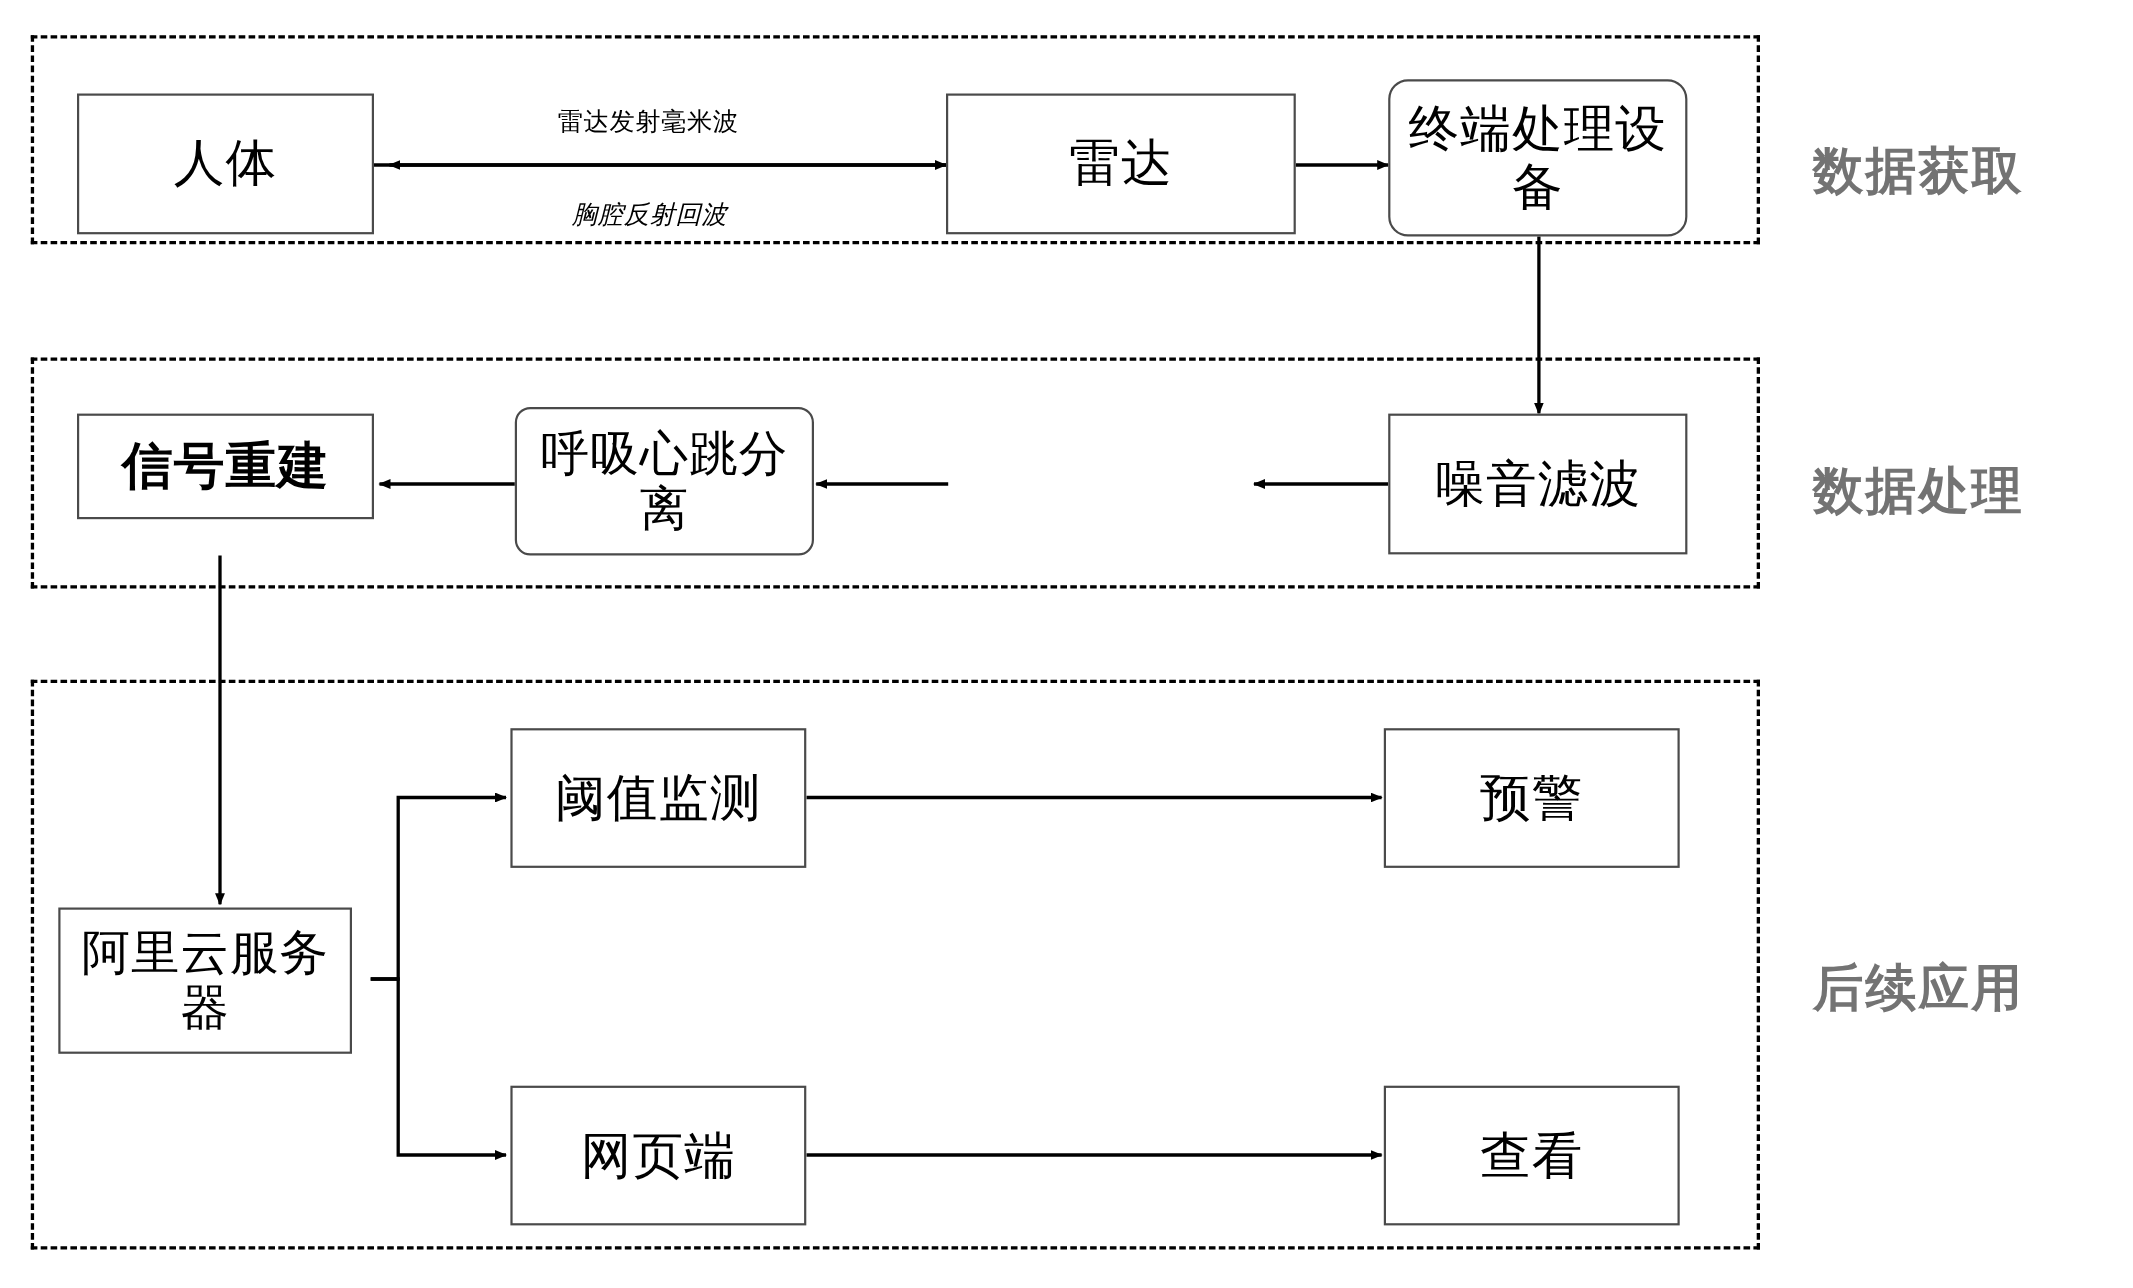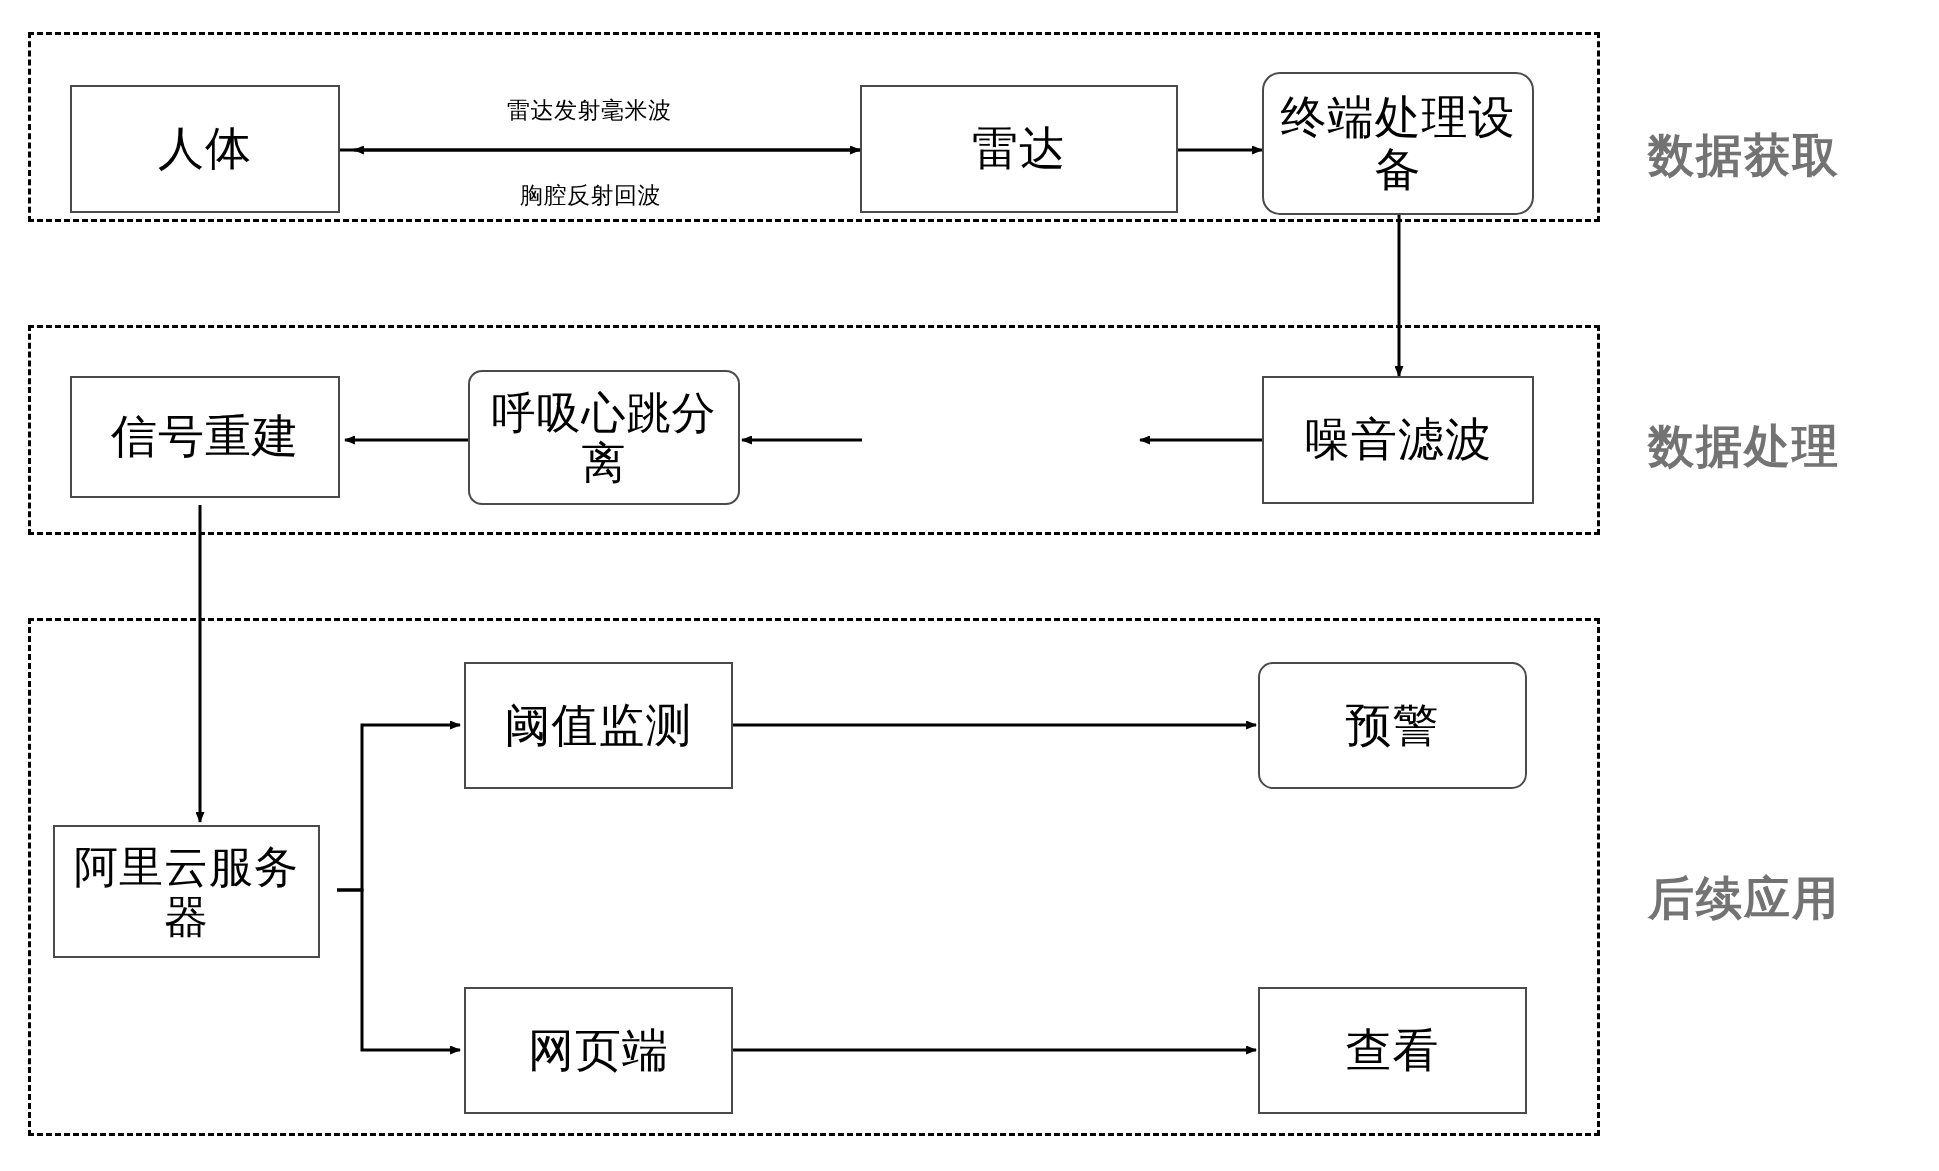--- a/index.html
+++ b/index.html
@@ -145,27 +145,27 @@
   <div class="node" style="left:860px; top:85px; width:318px; height:128px;">
     <span>雷达</span>
   </div>
 
   <div class="node" style="left:1262px; top:72px; width:272px; height:143px;border-radius:18px;">
     <span>终端处理设备</span>
   </div>
 
   <div class="edge-label" style="left:507px; top:95px;">雷达发射毫米波</div>
 
-  <div class="edge-label" style="left:520px; top:180px;">胸腔反射回波</div>
+  <div class="edge-label" style="left:520px; top:180px;font-style:italic;">胸腔反射回波</div>
 
   <div class="stage-label" style="left:1648px; top:125px;">数据获取</div>
 
   <div class="section" style="left:28px; top:325px; width:1572px; height:210px;"></div>
 
-  <div class="node" style="left:70px; top:376px; width:270px; height:122px;">
+  <div class="node" style="left:70px; top:376px; width:270px; height:96px;font-weight:bold;">
     <span>信号重建</span>
   </div>
 
   <div class="node" style="left:468px; top:370px; width:272px; height:135px; font-size:44px;border-radius:14px;">
     <span>呼吸心跳分离</span>
   </div>
 
 
   <div class="node" style="left:1262px; top:376px; width:272px; height:128px;">
     <span>噪音滤波</span>
@@ -176,21 +176,21 @@
   <div class="section" style="left:28px; top:618px; width:1572px; height:518px;"></div>
 
   <div class="node" style="left:53px; top:825px; width:267px; height:133px; font-size:44px;">
     <span>阿里云服务器</span>
   </div>
 
   <div class="node" style="left:464px; top:662px; width:269px; height:127px;">
     <span>阈值监测</span>
   </div>
 
-  <div class="node" style="left:1258px; top:662px; width:269px; height:127px;border-radius:15px;">
+  <div class="node" style="left:1258px; top:662px; width:269px; height:127px;">
     <span>预警</span>
   </div>
 
   <div class="node" style="left:464px; top:987px; width:269px; height:127px;">
     <span>网页端</span>
   </div>
 
   <div class="node" style="left:1258px; top:987px; width:269px; height:127px;">
     <span>查看</span>
   </div>

